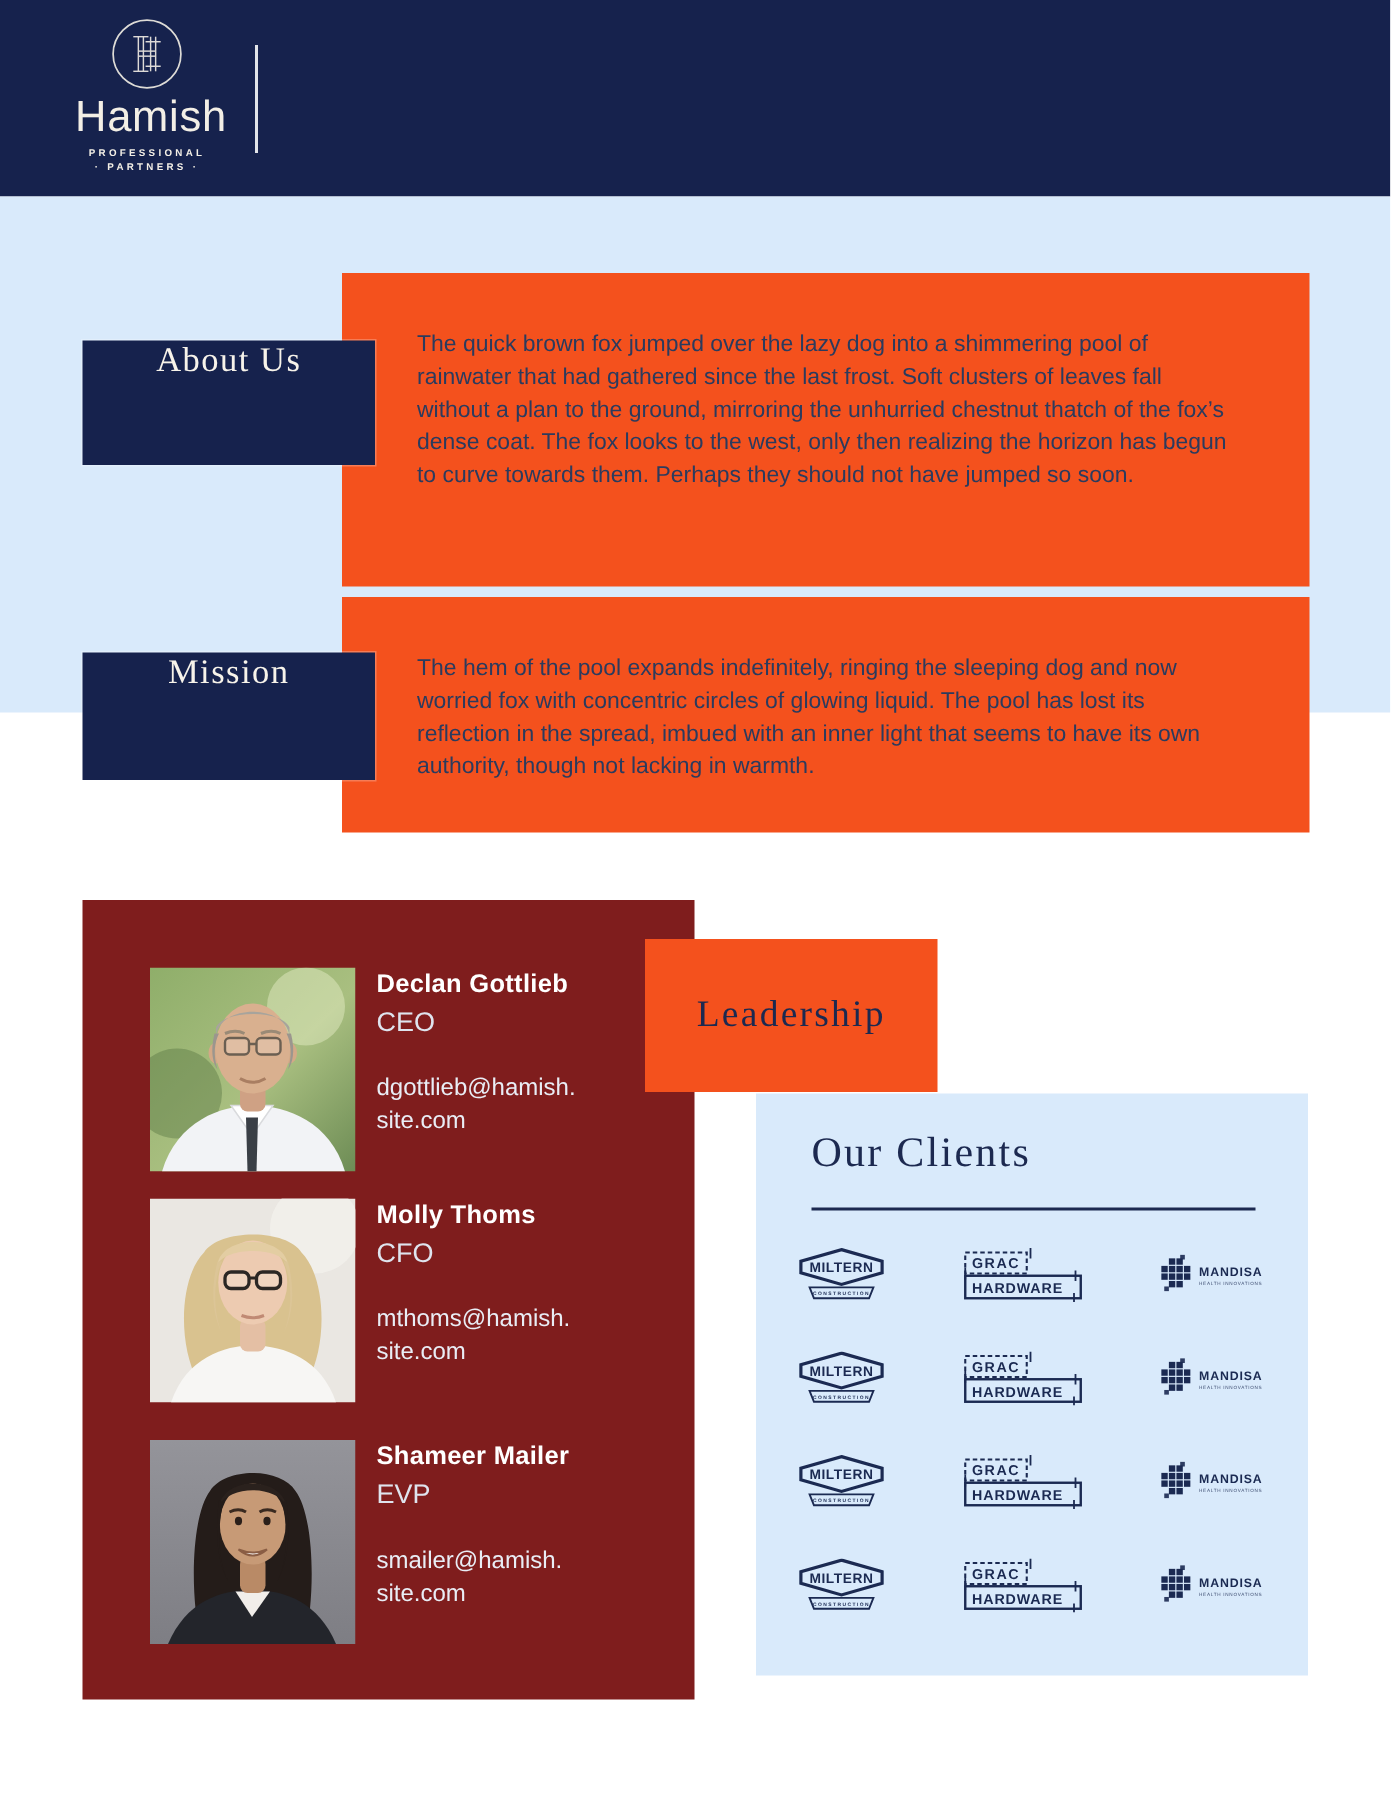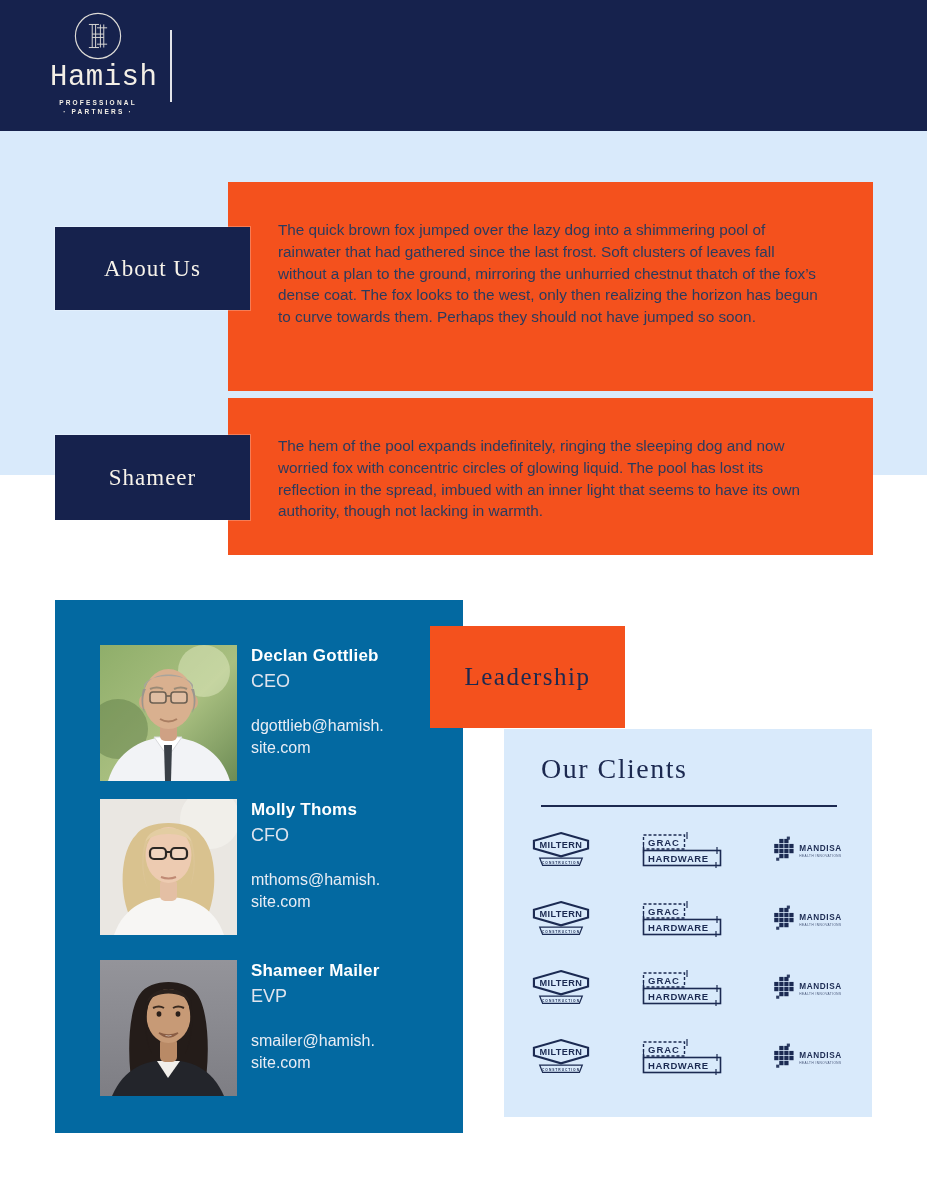--- a/index.html
+++ b/index.html
@@ -4,42 +4,42 @@
 <style>
   * { margin:0; padding:0; box-sizing:border-box; }
   html,body { background:#ffffff; }
   body { font-family:"Liberation Sans", sans-serif; }
   .page { position:relative; width:927px; height:1200px; margin:0 auto; background:#ffffff; overflow:hidden; }
 
   
   .header { position:absolute; left:0; top:0; width:927px; height:131px; background:#16224d; }
   .logo-block { position:absolute; left:50px; top:11px; width:96px; text-align:center; color:#f3efe6; }
   .logo-emblem { display:block; margin:0 auto 2px; }
-  .logo-name { font-family:Liberation Mono, monospace; font-size:29px; font-weight:400; letter-spacing:0.5px; line-height:1.05; }
+  .logo-name { font-family:Liberation Sans, sans-serif; font-size:29px; font-weight:400; letter-spacing:0.5px; line-height:1.05; }
   .logo-sub1 { margin-top:6px; font-size:6.5px; letter-spacing:2.2px; font-weight:700; }
   .logo-sub2 { margin-top:2px; font-size:6.5px; letter-spacing:2.2px; font-weight:700; }
   .header-divider { position:absolute; left:170px; top:30px; width:1.5px; height:72px; background:rgba(255,255,255,0.88); }
   .tagline-wrap { position:absolute; left:216px; top:0; height:131px; width:680px; display:flex; align-items:center; }
   .tagline { color:#ffffff; font-size:23.5px; font-weight:500; letter-spacing:0.2px; }
 
   
   .blue-band { position:absolute; left:0; top:131px; width:927px; height:344px; background:#d9eafb; }
 
   
   .orange-box { position:absolute; background:#f4511d; }
   .about-orange { left:228px; top:182px; width:645px; height:209px; }
   .mission-orange { left:228px; top:398px; width:645px; height:157px; }
   .orange-body { position:absolute; left:50px; top:37px; width:548px; font-size:15.3px; line-height:21.8px; font-weight:500; color:#2b3b5e; }
-  .navy-label { position:absolute; width:195px; background:#16224d; display:flex; align-items:center; justify-content:center; box-shadow:0 0 0 1px rgba(255,255,255,0.25); }
+  .navy-label { position:absolute; width:195px; background:#16224d; display:flex; justify-content:center; box-shadow:0 0 0 1px rgba(255,255,255,0.25); }
   .about-navy { left:55px; top:227px; height:83px; }
   .mission-navy { left:55px; top:435px; height:85px; }
   .navy-label span { font-family:"Liberation Serif", serif; font-size:23px; letter-spacing:1px; color:#f7f3ea; }
 
   
-  .leadership-panel { position:absolute; left:55px; top:600px; width:408px; height:533px; background:#0369a1; box-shadow:0 0 0 1px rgba(255,255,255,0.3); }
+  .leadership-panel { position:absolute; left:55px; top:600px; width:408px; height:533px; background:#7f1d1d; box-shadow:0 0 0 1px rgba(255,255,255,0.3); }
   .member { position:absolute; left:45px; display:flex; gap:14px; }
   .member-0 { top:45px; } .member-1 { top:199px; } .member-2 { top:360px; }
   .member-photo { width:137px; height:136px; flex:0 0 auto; }
   .member-info { width:165px; padding-top:1px; color:#ffffff; }
   .member-name { font-size:17px; font-weight:700; letter-spacing:0.2px; }
   .member-role { margin-top:5px; font-size:18px; color:#dfe4ee; }
   .member-email { margin-top:23px; font-size:16px; line-height:22px; color:#e9edf5; }
   .leadership-orange { position:absolute; left:430px; top:626px; width:195px; height:102px; background:#f4511d; display:flex; align-items:center; justify-content:center; }
   .leadership-orange span { font-family:"Liberation Serif", serif; font-size:25px; letter-spacing:1.5px; color:#1c2950; }
 
@@ -89,21 +89,21 @@
     <div class="orange-body">The quick brown fox jumped over the lazy dog into a shimmering pool of rainwater that had gathered since the last frost. Soft clusters of leaves fall without a plan to the ground, mirroring the unhurried chestnut thatch of the fox’s dense coat. The fox looks to the west, only then realizing the horizon has begun to curve towards them. Perhaps they should not have jumped so soon.</div>
   </div>
   <div class="navy-label about-navy">
     <span>About Us</span>
   </div>
 
   <div class="orange-box mission-orange">
     <div class="orange-body">The hem of the pool expands indefinitely, ringing the sleeping dog and now worried fox with concentric circles of glowing liquid. The pool has lost its reflection in the spread, imbued with an inner light that seems to have its own authority, though not lacking in warmth.</div>
   </div>
   <div class="navy-label mission-navy">
-    <span>Shameer</span>
+    <span>Mission</span>
   </div>
 
   <div class="leadership-panel">
 
     <div class="member member-0">
       <svg class="member-photo" viewBox="0 0 137 136">
         <defs>
           <linearGradient id="bgD" x1="0" y1="0" x2="1" y2="1">
             <stop offset="0" stop-color="#8fae6a"></stop>
               <stop offset="0.55" stop-color="#a9bf80"></stop>

